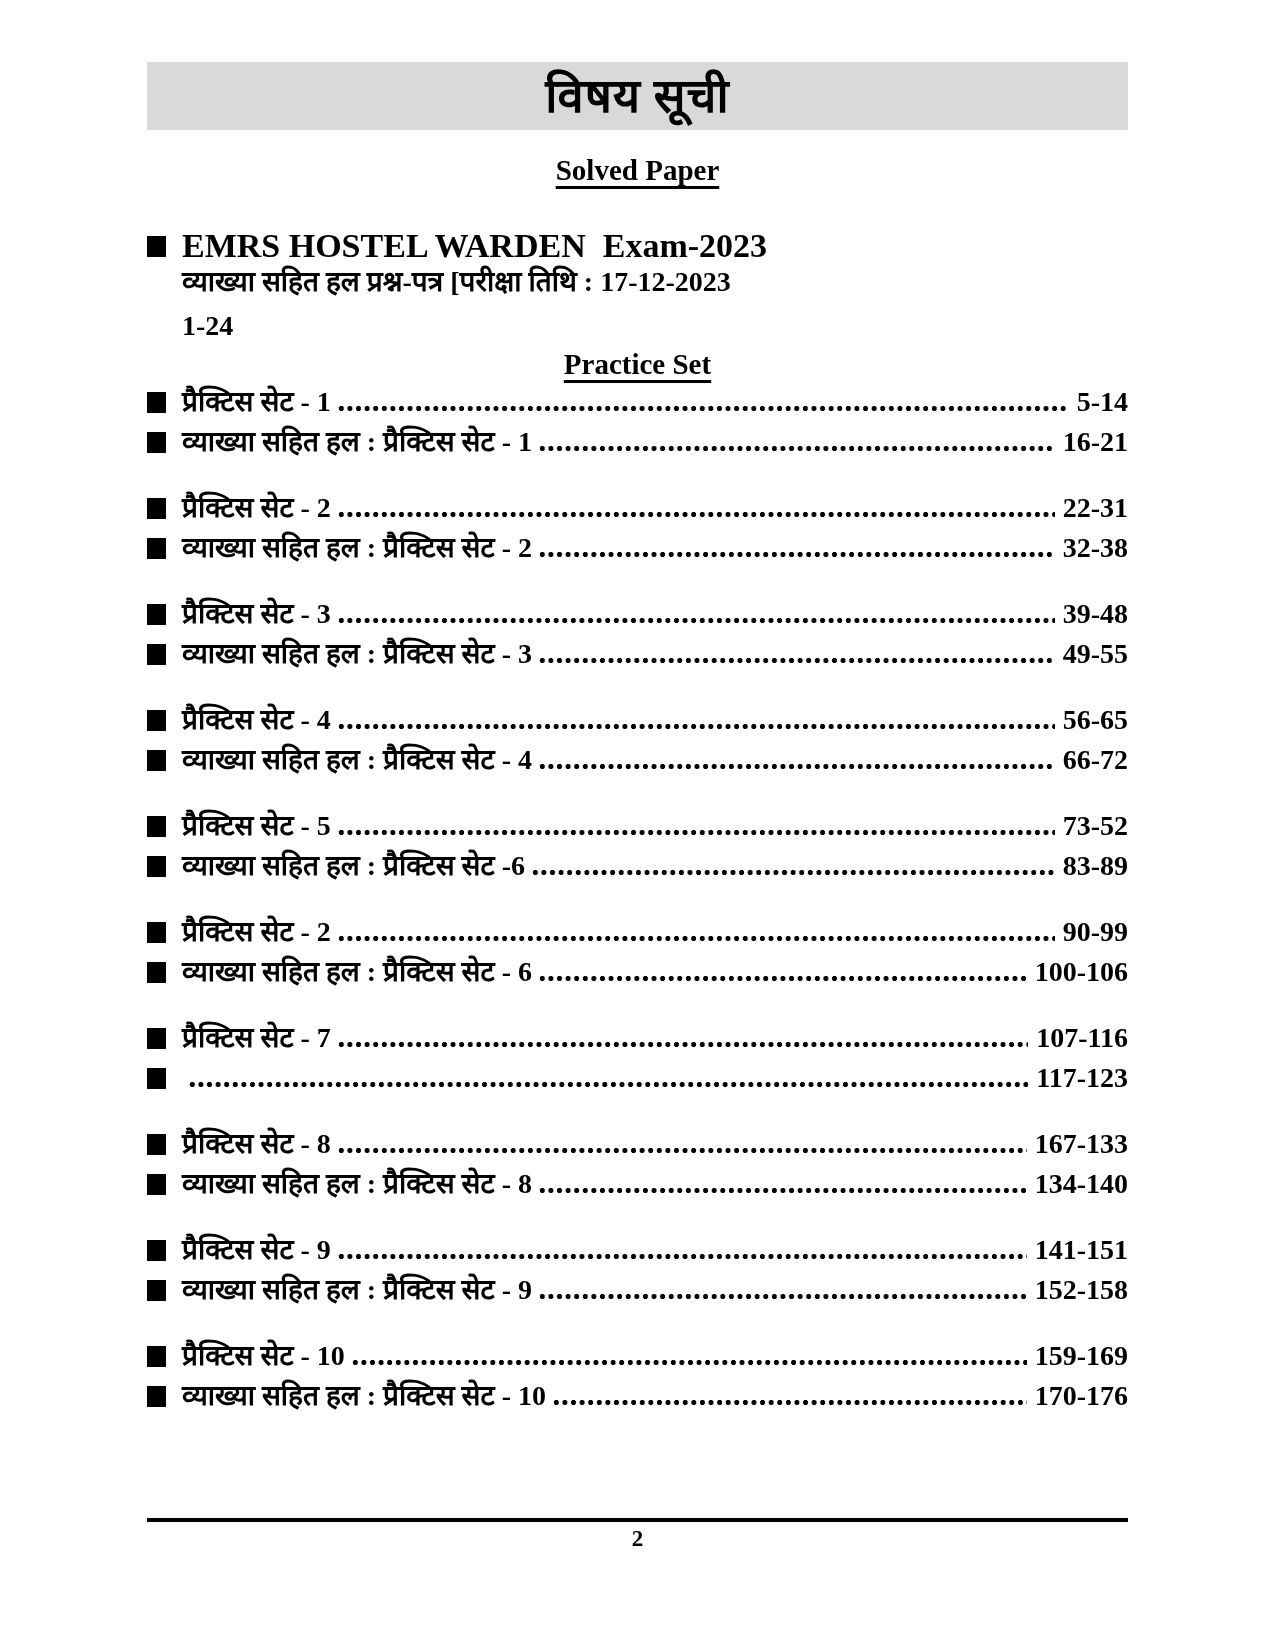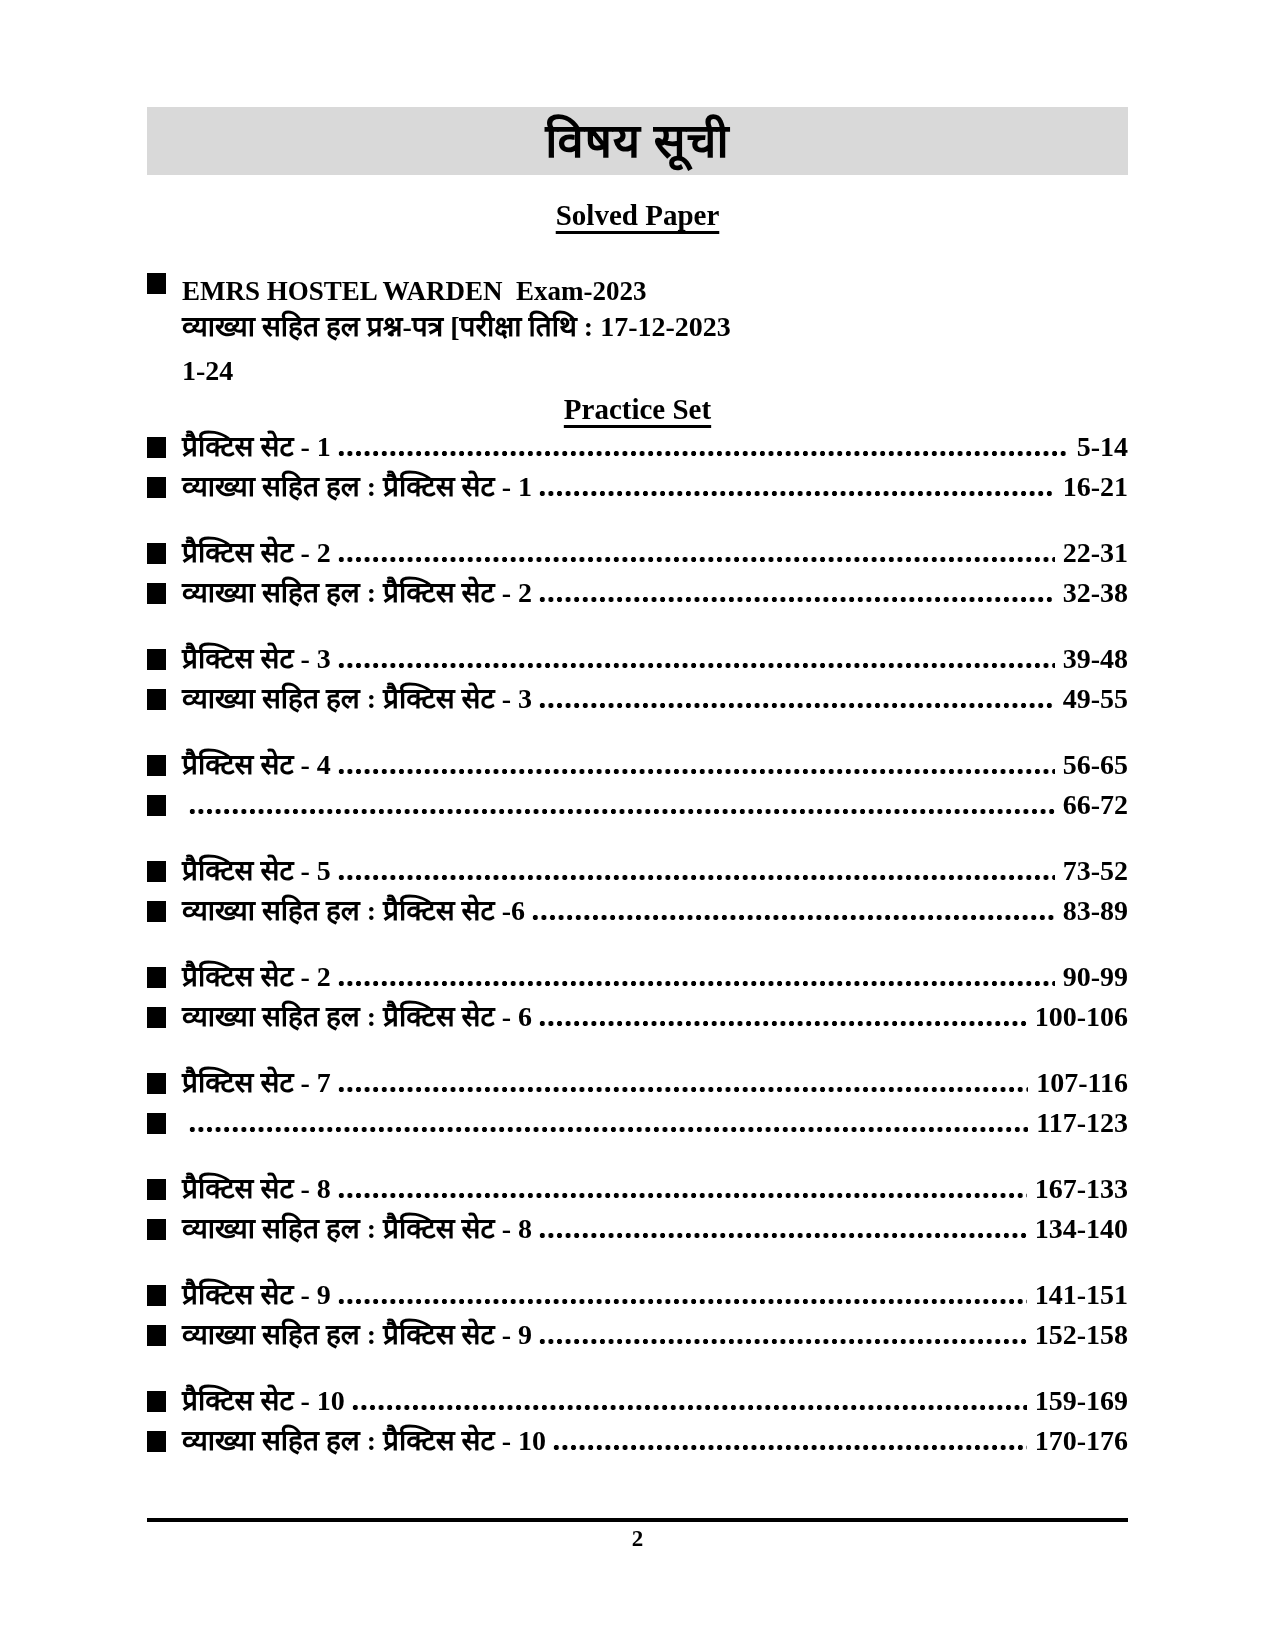--- a/index.html
+++ b/index.html
@@ -4,21 +4,21 @@
 <style>
   html, body { margin: 0; padding: 0; background: #ffffff; }
   .page {
     position: relative;
     width: 1275px;
     height: 1650px;
     background: #ffffff;
     color: #000000;
     font-family: "Liberation Serif", "DejaVu Serif", serif;
     box-sizing: border-box;
-    padding: 107px 147px 0 147px;
+    padding: 62px 147px 0 147px;
     overflow: hidden;
   }
   .title-bar {
     background: #d9d9d9;
     height: 68px;
     display: flex;
     align-items: center;
     justify-content: center;
   }
   .title-bar .title {
@@ -43,22 +43,22 @@
     width: 19px;
     height: 21px;
     background: #000000;
     flex: 0 0 auto;
     margin-right: 16px;
   }
 
   .emrs-entry { margin-top: 40px; }
   .emrs-line1 {
     display: flex;
-    align-items: flex-start;
-    font-size: 27px;
+    align-items: center;
+    font-size: 34px;
     font-weight: bold;
     line-height: 36px;
   }
   .emrs-line1 .entry-title { white-space: pre; }
   .emrs-line2 {
     display: flex;
     margin-left: 35px;
     font-size: 28px;
     font-weight: bold;
     height: 36px;
@@ -178,20 +178,21 @@
 
   <div class="row group-gap">
     <span class="bullet"></span>
     <span class="label">प्रैक्टिस सेट - 4</span>
     <span class="dots"></span>
     <span class="pages">56-65</span>
   </div>
 
   <div class="row">
     <span class="bullet"></span>
+    <span class="label">व्याख्या सहित हल : प्रैक्टिस सेट - 4</span>
     <span class="dots"></span>
     <span class="pages">66-72</span>
   </div>
 
   <div class="row group-gap">
     <span class="bullet"></span>
     <span class="label">प्रैक्टिस सेट - 5</span>
     <span class="dots"></span>
     <span class="pages">73-52</span>
   </div>

